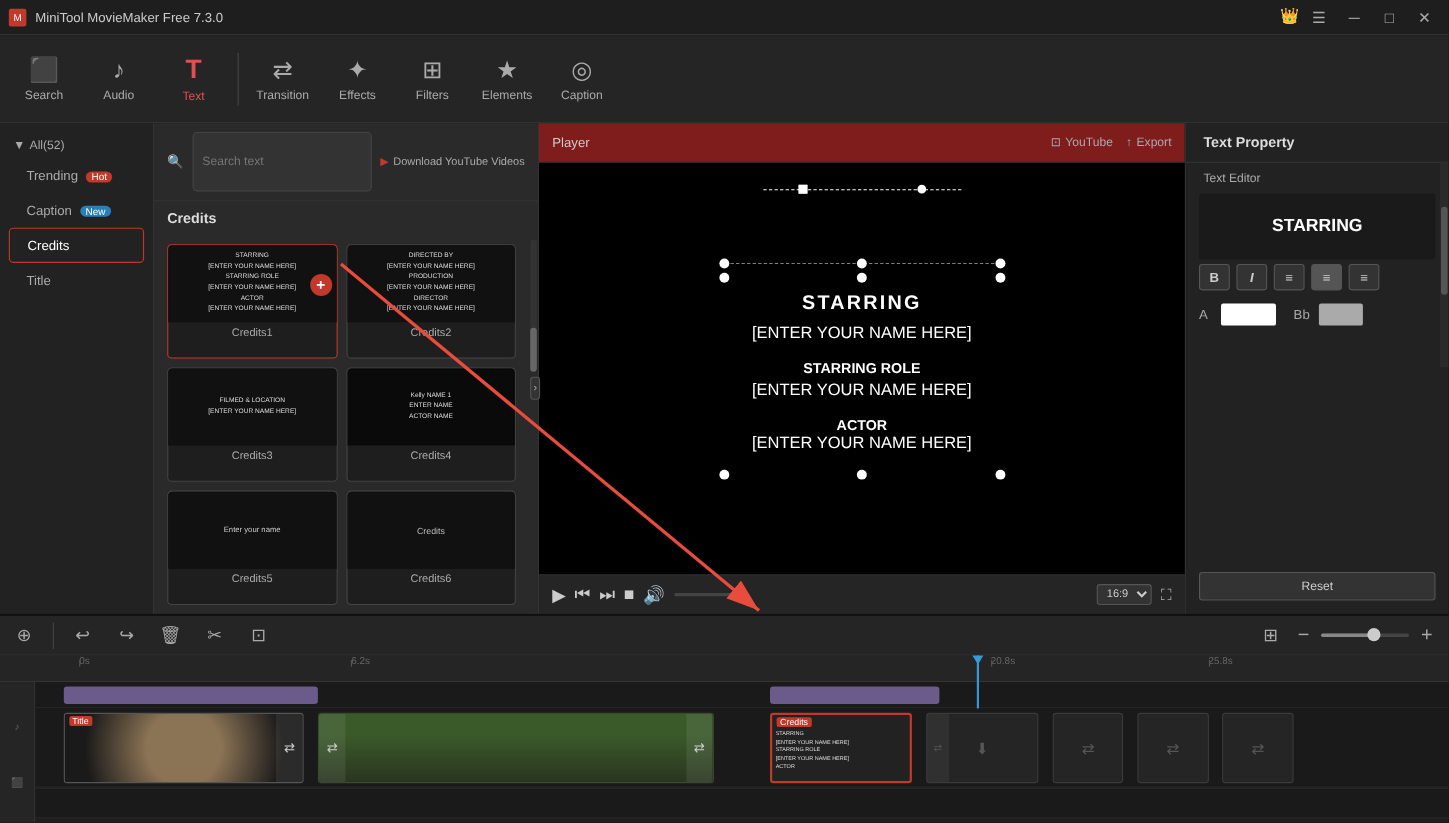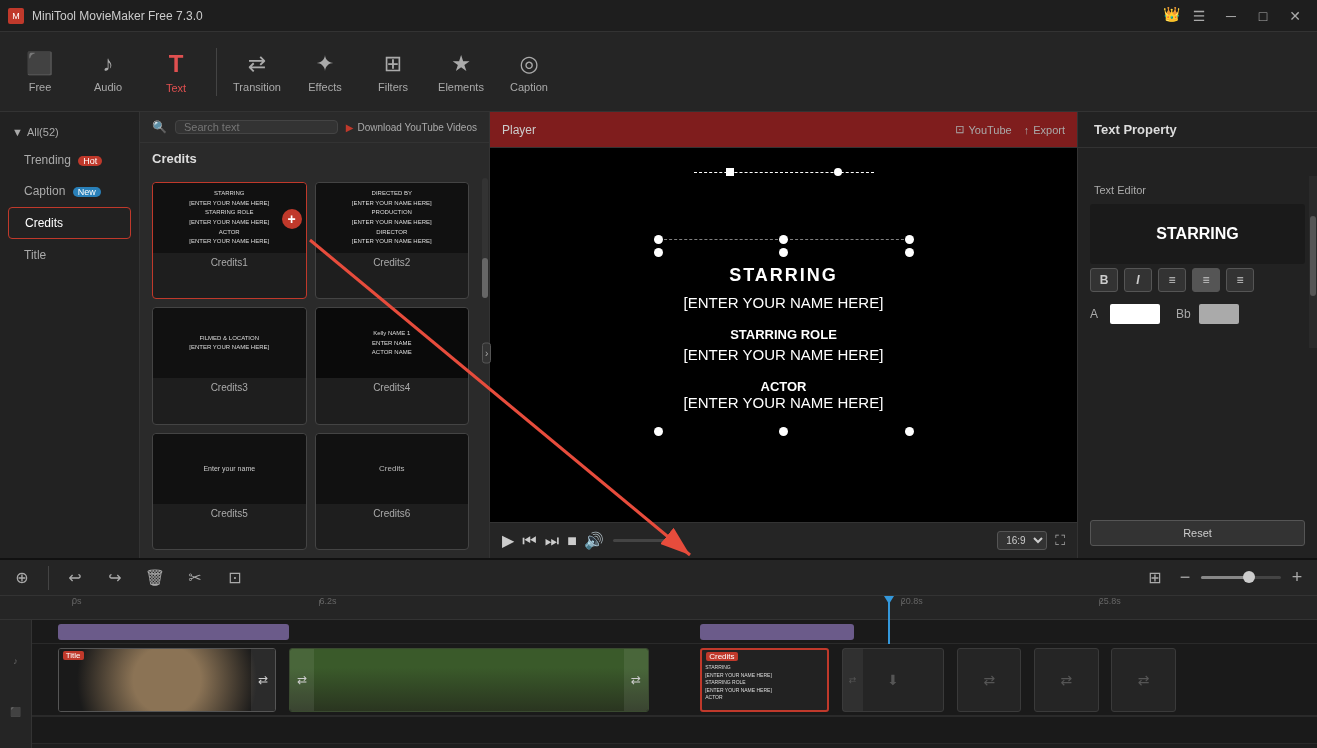--- a/index.html
+++ b/index.html
@@ -34,21 +34,21 @@
     #left-panel { width: 140px; background: #222; border-right: 1px solid #333; padding: 8px 0; }
     .left-section-header { display: flex; align-items: center; gap: 4px; padding: 6px 12px; font-size: 11px; color: #aaa; cursor: pointer; }
     .left-nav-item { padding: 8px 16px; font-size: 12px; color: #aaa; cursor: pointer; border-radius: 4px; margin: 1px 8px; }
     .left-nav-item.active { background: transparent; border: 1px solid #c0392b; color: #fff; }
     .badge { font-size: 9px; background: #c0392b; color: white; border-radius: 8px; padding: 0 5px; margin-left: 4px; }
     .badge-new { font-size: 9px; background: #2980b9; color: white; border-radius: 8px; padding: 0 5px; margin-left: 4px; }
 
     
     #content-panel { width: 350px; background: #2a2a2a; border-right: 1px solid #333; display: flex; flex-direction: column; }
     #content-header { padding: 8px 12px; border-bottom: 1px solid #333; display: flex; gap: 8px; align-items: center; }
-    #search-box { flex: 1; background: #333; border: 1px solid #444; border-radius: 4px; padding: 0 8px; color: #ccc; font-size: 11px; outline: none; }
+    #search-box { flex: 1; background: #333; border: 1px solid #444; border-radius: 4px; padding: 20px 8px; color: #ccc; font-size: 11px; outline: none; }
     #download-btn { font-size: 10px; color: #aaa; cursor: pointer; white-space: nowrap; display: flex; align-items: center; gap: 4px; }
     #credits-title { padding: 8px 12px; font-size: 13px; color: #ddd; font-weight: bold; }
     #credits-grid { display: grid; grid-template-columns: 1fr 1fr; gap: 8px; padding: 8px 12px; overflow-y: auto; flex: 1; }
     .credit-card { background: #1e1e1e; border-radius: 4px; cursor: pointer; position: relative; border: 1px solid #444; }
     .credit-card.selected { border: 1px solid #c0392b; }
     .credit-thumb { width: 100%; height: 70px; background: #111; border-radius: 4px 4px 0 0; display: flex; align-items: center; justify-content: center; overflow: hidden; }
     .credit-label { font-size: 10px; color: #aaa; text-align: center; padding: 4px 2px; }
     .credit-add-btn { position: absolute; bottom: 24px; right: 4px; width: 20px; height: 20px; background: #c0392b; border-radius: 50%; display: flex; align-items: center; justify-content: center; font-size: 14px; color: white; font-weight: bold; }
     .scrollbar-track { width: 6px; background: #333; border-radius: 3px; }
     .scrollbar-thumb { width: 6px; height: 40px; background: #666; border-radius: 3px; margin-top: 80px; }
@@ -84,21 +84,21 @@
     .size-select { width: 50px; background: #333; border: 1px solid #555; color: #ccc; font-size: 11px; padding: 3px 4px; border-radius: 3px; cursor: pointer; }
     .list-btn { background: #333; border: 1px solid #555; color: #ccc; font-size: 14px; padding: 3px 6px; border-radius: 3px; cursor: pointer; }
     #tp-format-row { display: flex; align-items: center; gap: 6px; padding: 4px 12px; }
     .format-btn { background: #333; border: 1px solid #555; color: #ccc; width: 28px; height: 24px; border-radius: 3px; cursor: pointer; display: flex; align-items: center; justify-content: center; font-size: 12px; font-weight: bold; }
     #tp-color-row { display: flex; align-items: center; gap: 8px; padding: 8px 12px; }
     .color-a { font-size: 12px; color: #aaa; margin-right: 4px; }
     .color-swatch { width: 50px; height: 20px; background: #fff; border-radius: 2px; cursor: pointer; }
     .bb-label { font-size: 12px; color: #aaa; margin-left: 8px; }
     .bb-swatch { width: 40px; height: 20px; background: #ccc; border-radius: 2px; cursor: pointer; }
     #reset-btn { margin: auto 12px 12px; background: #333; border: 1px solid #555; color: #ccc; padding: 6px 0; border-radius: 3px; cursor: pointer; text-align: center; font-size: 11px; }
-    #tp-relative { position: relative; flex: 1; display: flex; flex-direction: column; overflow: hidden; margin-top: 28px; }
+    #tp-relative { position: relative; flex: 1; display: flex; flex-direction: column; overflow: hidden; }
 
     
     #timeline { height: 190px; background: #1e1e1e; border-top: 2px solid #111; display: flex; flex-direction: column; }
     #timeline-toolbar { height: 36px; background: #252525; display: flex; align-items: center; padding: 0 8px; gap: 12px; border-bottom: 1px solid #333; }
     .tl-tool-btn { font-size: 16px; color: #aaa; cursor: pointer; width: 28px; height: 28px; display: flex; align-items: center; justify-content: center; }
     .tl-tool-sep { width: 1px; height: 24px; background: #444; }
     .tl-zoom-controls { display: flex; align-items: center; gap: 4px; margin-left: auto; }
     .zoom-btn { font-size: 18px; color: #aaa; cursor: pointer; width: 24px; height: 24px; display: flex; align-items: center; justify-content: center; }
     .zoom-track { width: 80px; height: 3px; background: #444; border-radius: 2px; position: relative; }
     .zoom-fill { width: 60%; height: 100%; background: #888; border-radius: 2px; }
@@ -130,21 +130,21 @@
     <button class="title-btn">☰</button>
     <button class="title-btn">─</button>
     <button class="title-btn">□</button>
     <button class="title-btn close">✕</button>
   </div>
 </div>
 
 <div id="toolbar">
   <div class="tool-item">
     <span class="tool-icon">⬛</span>
-    <span>Free</span>
+    <span>Search</span>
   </div>
   <div class="tool-item">
     <span class="tool-icon">♪</span>
     <span>Audio</span>
   </div>
   <div class="tool-item active">
     <span class="tool-icon" style="font-size:24px;font-weight:bold;">T</span>
     <span>Text</span>
   </div>
   <div class="toolbar-sep"></div>

